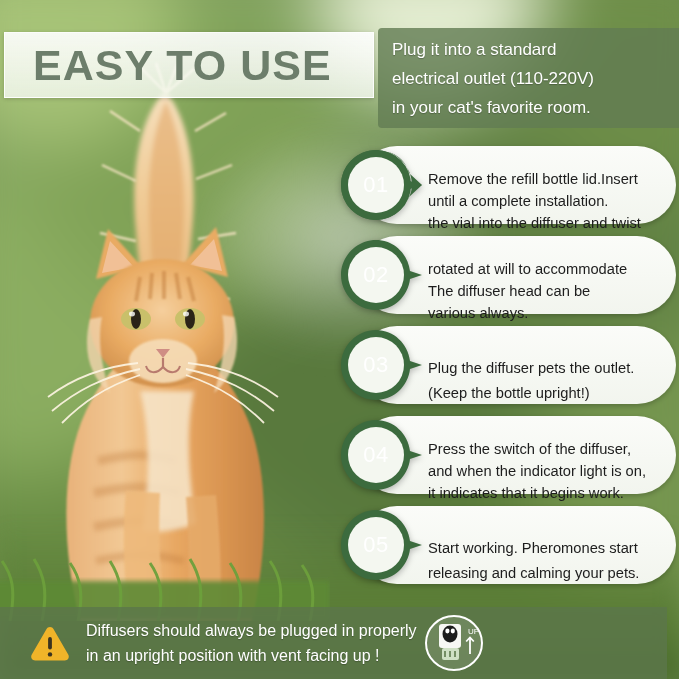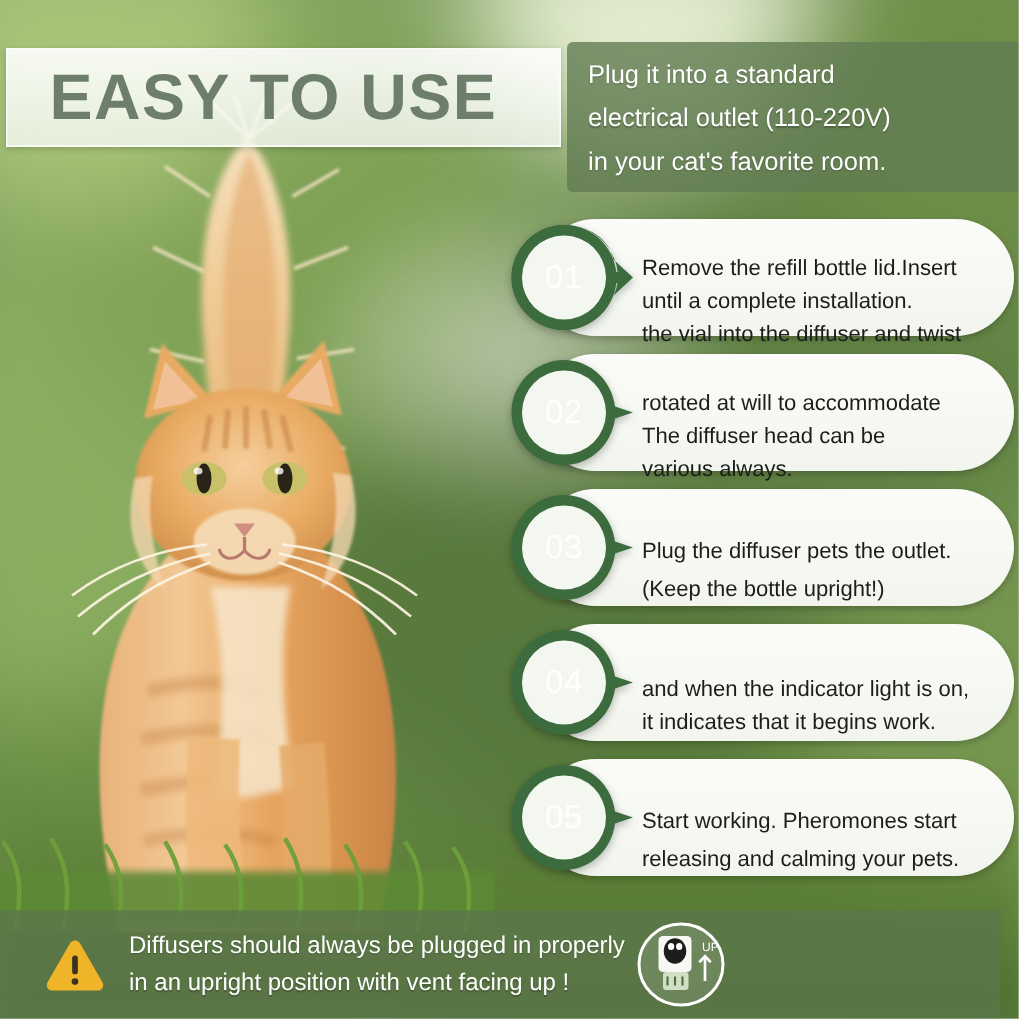--- a/index.html
+++ b/index.html
@@ -335,20 +335,21 @@
       <div class="step-card"></div>
       <div class="step-badge">
         <svg viewBox="0 0 86 74" xmlns="http://www.w3.org/2000/svg">
           <path d="M40 2 C58 2 72 16 74 33 L86 37 L74 41 C72 58 58 72 40 72
                    C21 72 5 56 5 37 C5 18 21 2 40 2 Z" fill="#3c6b3e"></path>
           <circle cx="40" cy="37" r="28" fill="#f4f7f0"></circle>
         </svg>
       </div>
       <div class="badge-num">04</div>
       <div class="step-body">
+        <div class="step-line">Press the switch of the diffuser,</div>
         <div class="step-line">and when the indicator light is on,</div>
         <div class="step-line">it indicates that it begins work.</div>
       </div>
     </div>
 
     <div class="step two-line">
       <div class="step-card"></div>
       <div class="step-badge">
         <svg viewBox="0 0 86 74" xmlns="http://www.w3.org/2000/svg">
           <path d="M40 2 C58 2 72 16 74 33 L86 37 L74 41 C72 58 58 72 40 72

